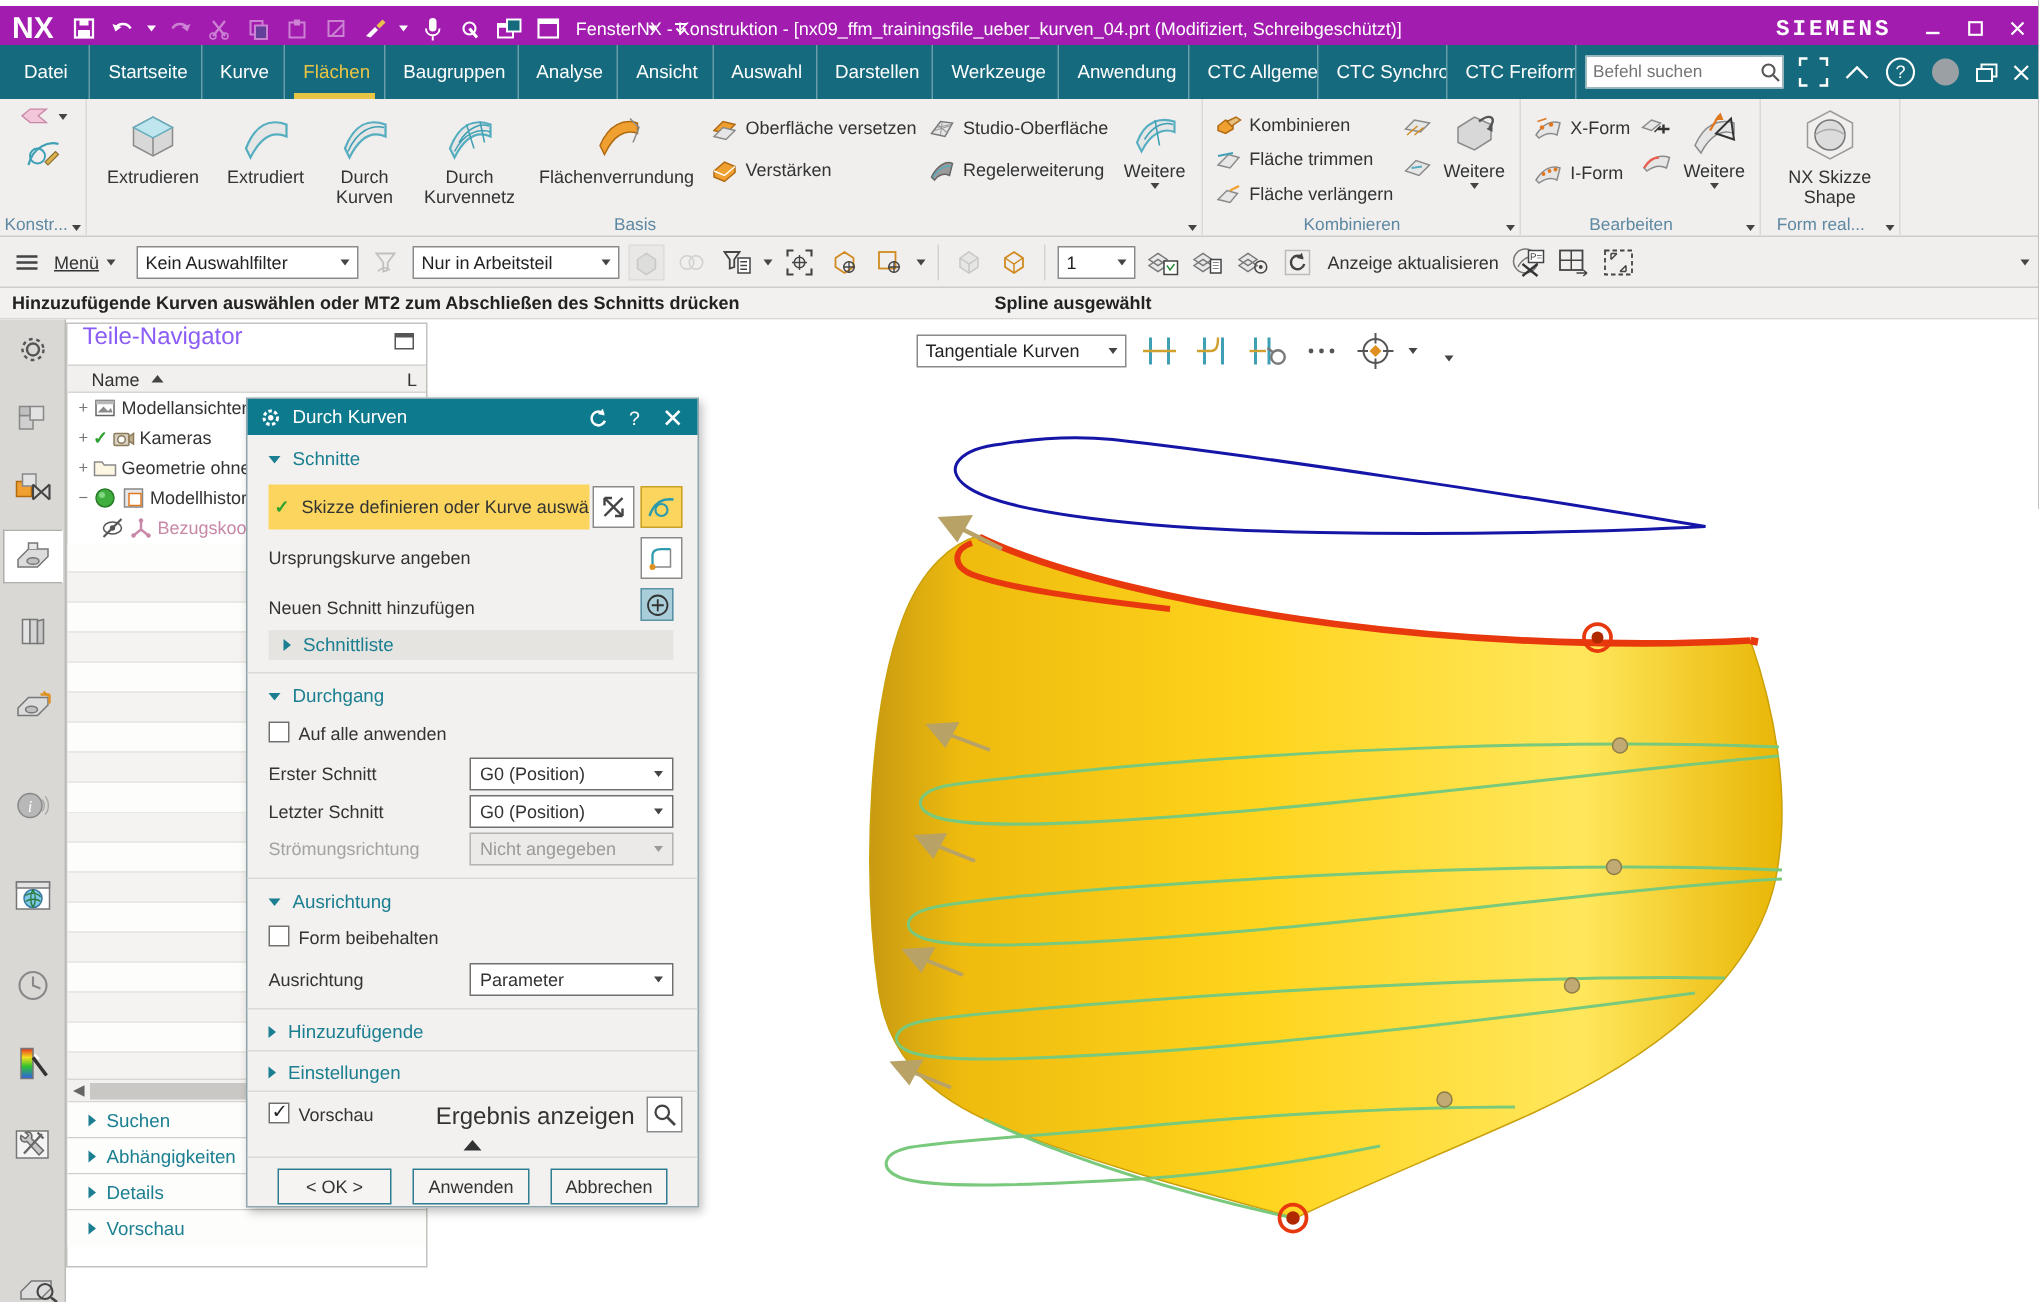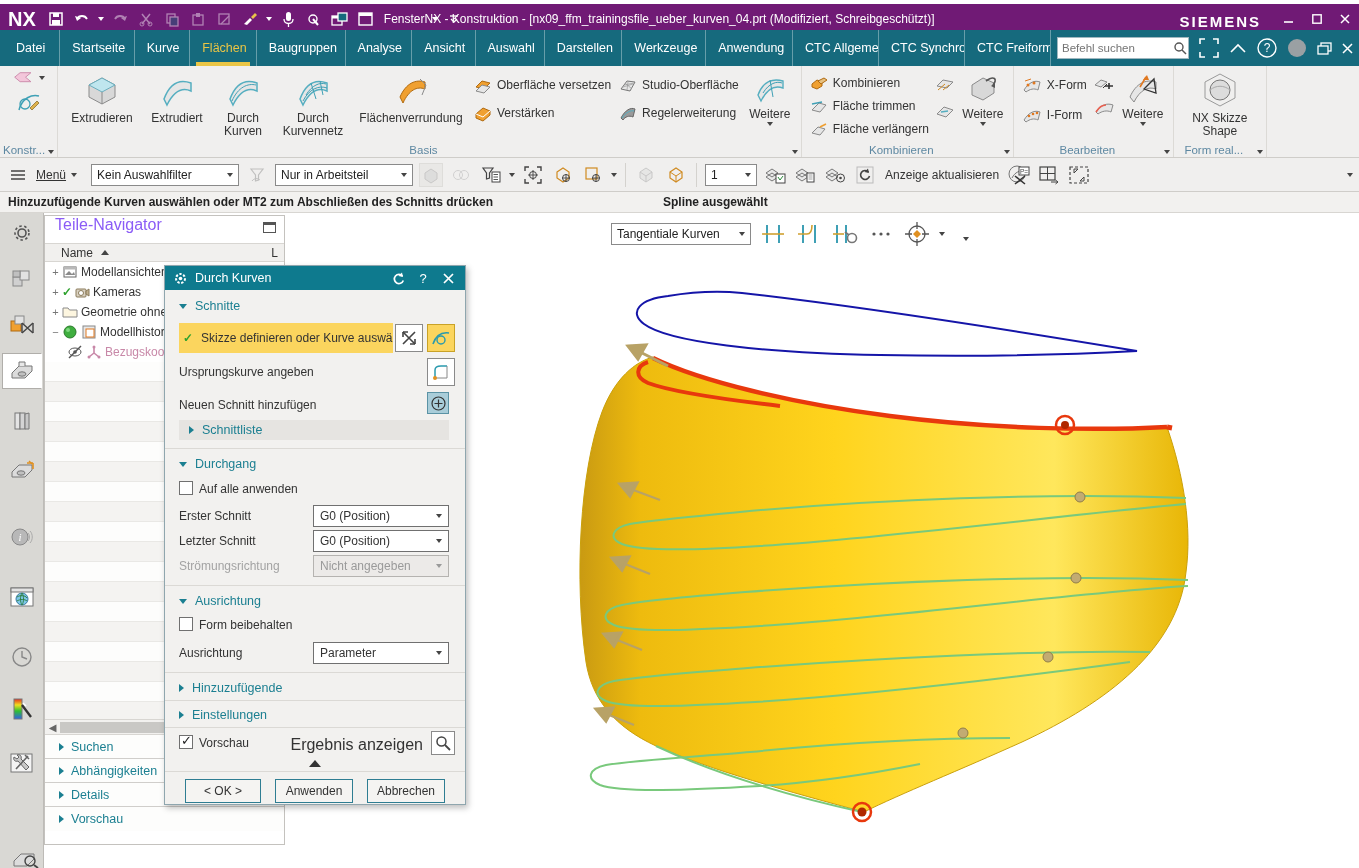--- a/index.html
+++ b/index.html
@@ -6,21 +6,21 @@
   html,body { background:#888; }
   #app {
     position:relative; width:1359px; height:868px; overflow:hidden;
     font-family:"Liberation Sans", sans-serif; font-size:12px; color:#333;
     background:#fff; user-select:none;
   }
   .abs { position:absolute; }
 
   
   #titlebar { position:absolute; left:0; top:4px; width:1359px; height:30px;
-    background:#701a75; color:#fff; display:flex; align-items:center; }
+    background:#a21caf; color:#fff; display:flex; align-items:center; }
   #nx-logo { font-weight:bold; font-size:20px; letter-spacing:0; padding:0 10px 0 8px; }
   .qat { display:flex; align-items:center; gap:6px;text-align:center; }
   .qat-btn { display:flex; align-items:center; justify-content:center; width:20px; height:20px; }
   .qat-btn svg { display:block; }
   .dim { opacity:.45; }
   .caret-w { width:0; height:0; border-left:3.5px solid transparent; border-right:3.5px solid transparent; border-top:4px solid #fff; display:inline-block; }
   .caret-d { width:0; height:0; border-left:3.5px solid transparent; border-right:3.5px solid transparent; border-top:4px solid #444; display:inline-block; }
   #win-title { position:absolute; left:0; right:0; text-align:center; font-size:12px; pointer-events:none; }
   #brand { font-weight:bold; letter-spacing:2px; font-size:15px; margin-right:14px; }
   .winctl { width:28px; height:22px; display:flex; align-items:center; justify-content:center; font-size:13px; }
@@ -210,21 +210,21 @@
       <span id="fenster-label">Fenster</span>
       <span class="caret-w"></span>
       <span class="qat-btn">
           <svg width="10" height="10">
             <path d="M1 2 L9 2" stroke="#fff" stroke-width="1.3"></path>
             <path d="M2 5 L5 8 L8 5" fill="none" stroke="#fff" stroke-width="1.3"></path>
           </svg>
         </span>
     </div>
     <span id="win-title">NX - Konstruktion - [nx09_ffm_trainingsfile_ueber_kurven_04.prt (Modifiziert, Schreibgeschützt)]</span>
-    <div style="margin-left:auto; display:flex; align-items:flex-end;">
+    <div style="margin-left:auto; display:flex; align-items:center;font-family:Liberation Mono, monospace;">
       <span id="brand">SIEMENS</span>
       <span class="winctl">
           <svg width="10" height="10">
             <path d="M0 8 L9 8" stroke="#fff" stroke-width="1.6"></path>
           </svg>
         </span>
       <span class="winctl">
           <svg width="10" height="10">
             <rect x="0.8" y="0.8" width="8.4" height="8.4" fill="none" stroke="#fff" stroke-width="1.4"></rect>
           </svg>

